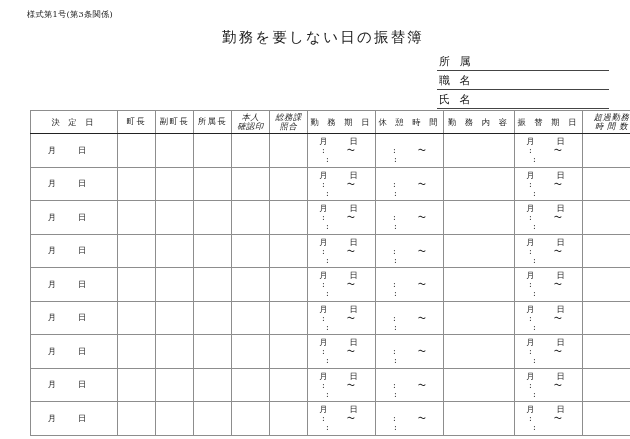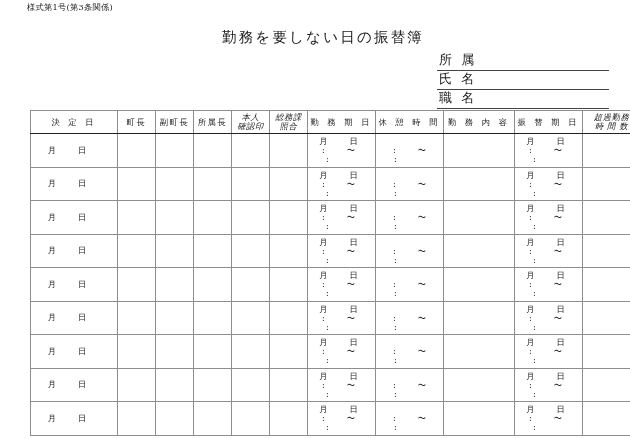--- a/index.html
+++ b/index.html
@@ -17,21 +17,21 @@
   }
   .page {
     position: absolute;
     left: 0; top: 0;
     width: 630px; height: 439px;
   }
   
   .form-no {
     position: absolute;
     left: 27px;
-    top: 2px;
+    top: 9px;
     font-size: 8.2px;
     letter-spacing: 0.3px;
     white-space: nowrap;
   }
   
   .title {
     position: absolute;
     left: 8px;
     top: 28px;
     width: 630px;
@@ -48,27 +48,26 @@
     width: 172px;
   }
   .ident-row {
     display: flex;
     align-items: flex-end;
     height: 16px;
     border-bottom: 1px solid #444;
     margin-bottom: 2px;
   }
   .ident-label {
-    font-size: 13px;
+    font-size: 11px;
     letter-spacing: 3px;
     padding-left: 2px;
     padding-bottom: 1px;
     white-space: nowrap;
     width: 34px;
-    font-family: Liberation Serif, serif;
   }
   .ident-value {
     flex: 1;
     font-size: 8.6px;
     padding-bottom: 1px;
     min-height: 10px;
   }
   
   table.sheet {
     position: absolute;
@@ -95,20 +94,21 @@
   }
   thead th .sp {
     letter-spacing: 3px;
     display: inline-block;
     white-space: nowrap;
   }
   thead th .sp2 {
     letter-spacing: 1.6px;
     display: inline-block;
     white-space: nowrap;
+    font-family: Liberation Serif, serif;
   }
   thead th .two-line {
     display: block;
     line-height: 1.12;
     letter-spacing: 0.6px;
     white-space: nowrap;
     font-style: italic;
   }
   tbody tr { height: 32.5px; }
   tbody td { height: 32.5px; }
@@ -172,25 +172,25 @@
   <div class="form-no">様式第1号(第3条関係)</div>
 
   <div class="title">勤務を要しない日の振替簿</div>
 
   <div class="ident">
     <div class="ident-row">
       <span class="ident-label">所 属</span>
       <span class="ident-value"></span>
     </div>
     <div class="ident-row">
-      <span class="ident-label">氏 名</span>
+      <span class="ident-label">職 名</span>
       <span class="ident-value"></span>
     </div>
     <div class="ident-row">
-      <span class="ident-label">職 名</span>
+      <span class="ident-label">氏 名</span>
       <span class="ident-value"></span>
     </div>
   </div>
 
   <table class="sheet">
     <colgroup>
       <col style="width:87px">
       <col style="width:38px">
       <col style="width:38px">
       <col style="width:38px">

